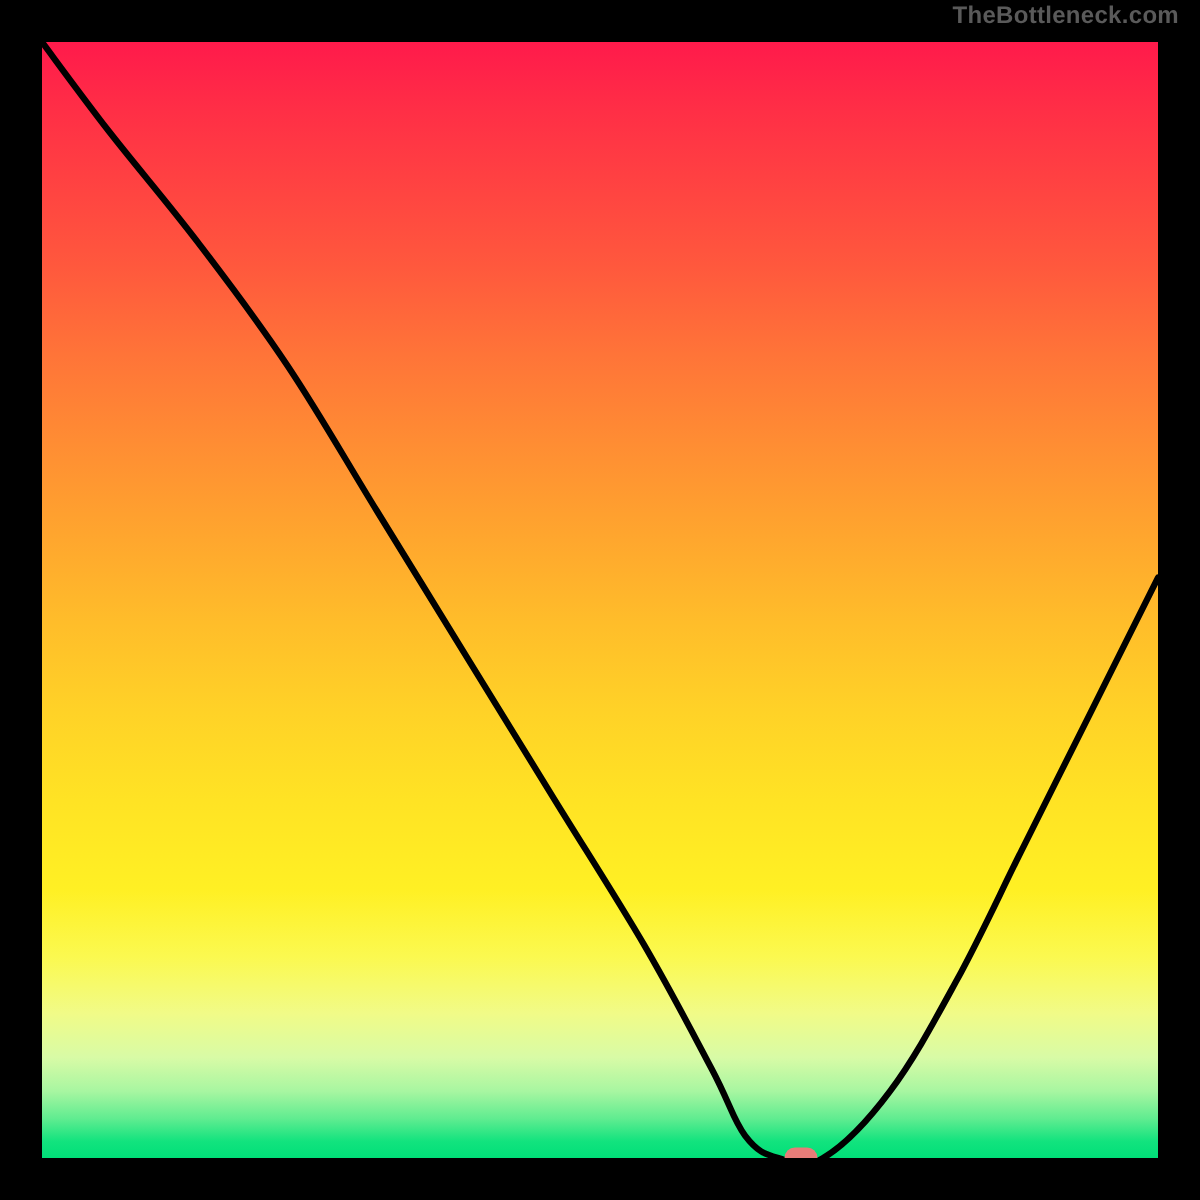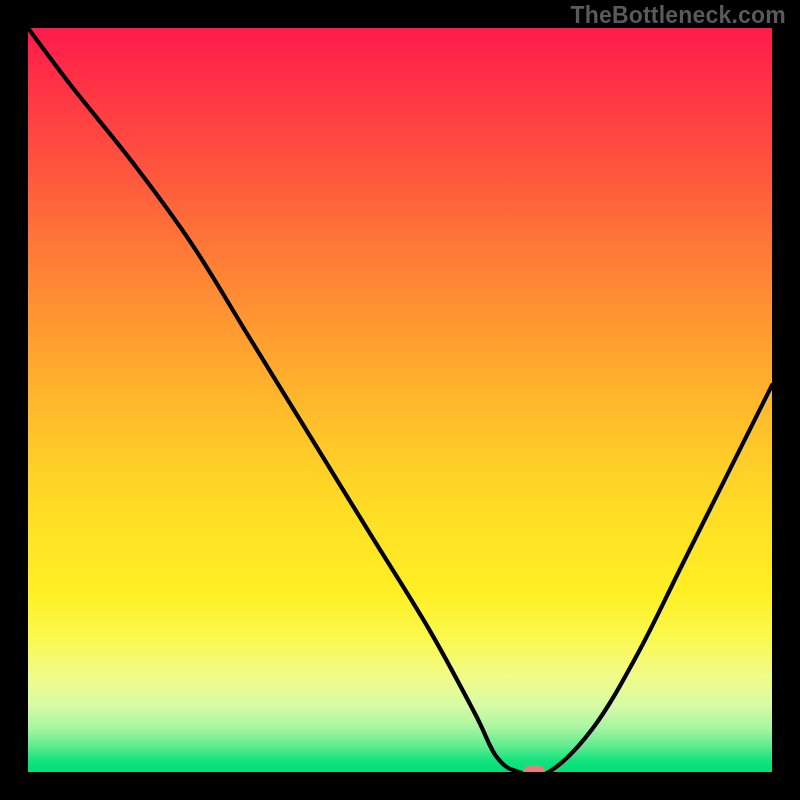--- a/index.html
+++ b/index.html
@@ -15,21 +15,21 @@
     position: relative;
     width: 800px;
     height: 800px;
     background: #000;
   }
   .watermark {
     position: absolute;
     top: 2px;
     right: 14px;
     color: #5a5a5a;
-    font-size: 23px;
+    font-size: 16px;
     font-weight: 600;
     letter-spacing: 0.2px;
     z-index: 10;
   }
   .plot-area {
     position: absolute;
     left: 28px;
     top: 28px;
     width: 744px;
     height: 744px;

